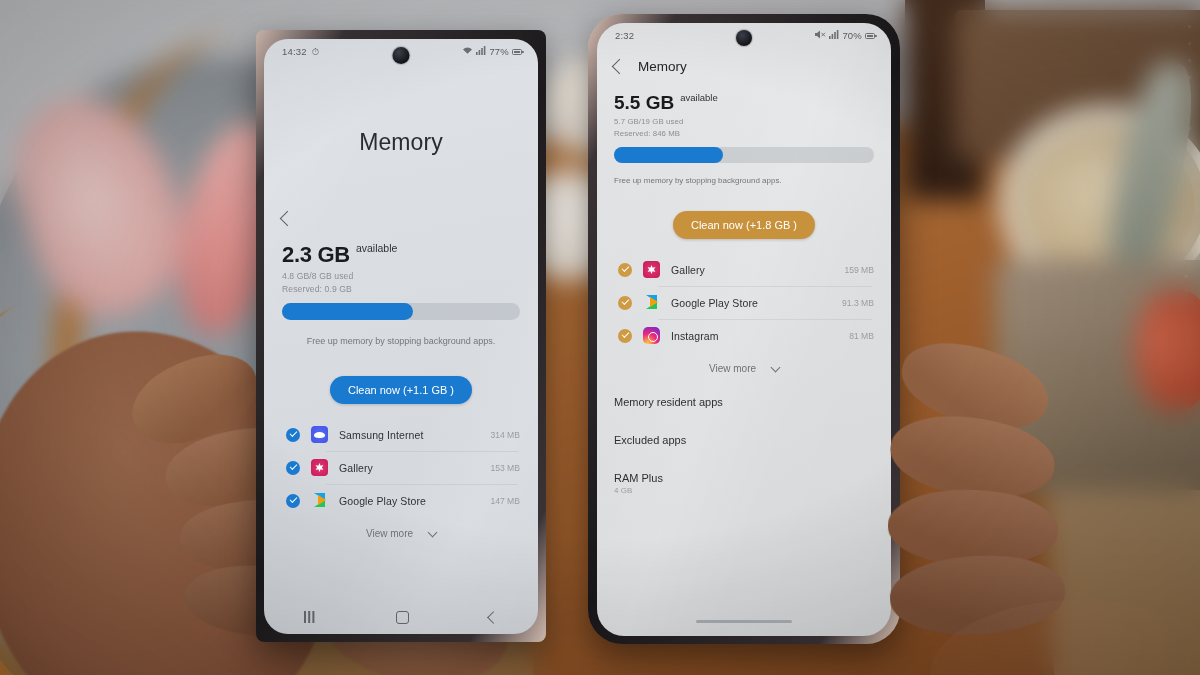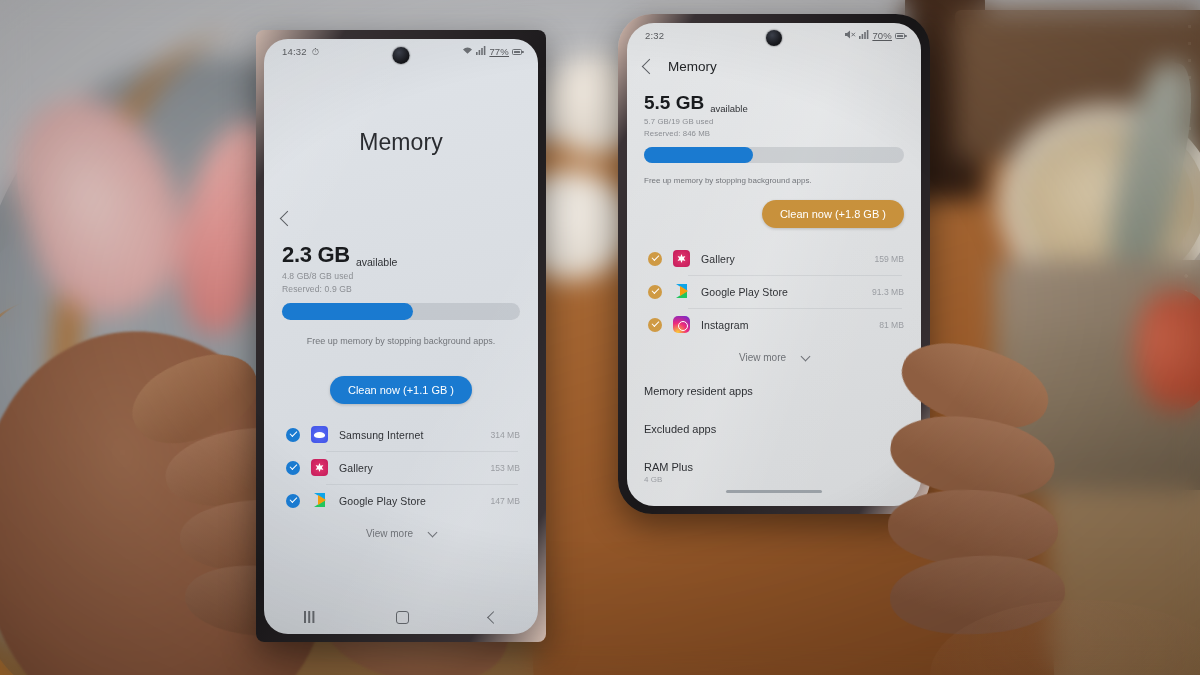--- a/index.html
+++ b/index.html
@@ -182,21 +182,21 @@
   
   .phone { position:absolute; border-radius: 8px; }
 
   .phone-left {
     left: 256px; top: 30px; width: 290px; height: 612px;
     background: linear-gradient(120deg,#d9c2b7 0%, #3a3336 14%, #1c1a1c 50%, #3a3336 88%, #e0c8bb 100%);
     padding: 9px 8px 8px 8px;
     box-shadow: 0 12px 34px rgba(0,0,0,.45);
   }
   .phone-right {
-    left: 618px; top: 14px; width: 312px; height: 500px;
+    left: 588px; top: 14px; width: 312px; height: 630px;
     border-radius: 34px;
     background: linear-gradient(120deg,#e2c7ba 0%, #3b3336 13%, #191719 50%, #3a3235 88%, #e6cdbf 100%);
     padding: 9px 9px 8px 9px;
     box-shadow: 0 12px 34px rgba(0,0,0,.45);
   }
   .screen {
     width:100%; height:100%;
     border-radius: 24px;
     overflow:hidden; position:relative;
     background: linear-gradient(170deg,#dfe3e8 0%, #d9dde2 45%, #d2d6db 100%);
@@ -216,21 +216,21 @@
   }
 
   
   .statusbar {
     display:flex; align-items:center; justify-content:space-between;
     padding: 7px 16px 0 18px;
     font-size: 9.5px; color:#56585c; letter-spacing:.2px;
     position:relative; z-index:3;
   }
   .sb-left { display:flex; align-items:center; gap:5px; }
-  .sb-right { display:flex; align-items:center; gap:3px;text-decoration:underline; }
+  .sb-right { display:flex; align-items:center; gap:3px; }
   .punch {
     position:absolute; left:50%; top:8px; transform:translateX(-50%);
     width:17px; height:17px; border-radius:50%;
     background: radial-gradient(circle at 38% 32%, #3b3f4a 0%, #16171b 65%, #0a0b0d 100%);
     box-shadow: 0 0 2px rgba(0,0,0,.7);
     z-index:5;
   }
   .phone-right .punch { width:16px; height:16px; top:7px; }
   .ic { display:inline-block; line-height:1; }
   .batt {
@@ -245,21 +245,21 @@
     text-align:center; font-size:23px; color:#2a2c30; font-weight:400;
     margin-top: 72px; letter-spacing:.1px; position:relative; z-index:3;
   }
   .back-row { padding: 54px 0 0 18px; position:relative; z-index:3; }
   .chev {
     display:inline-block; width:11px; height:11px;
     border-left:1.6px solid #5b5e63; border-bottom:1.6px solid #5b5e63;
     transform: rotate(45deg);
   }
   .content { padding: 0 18px; position:relative; z-index:3; }
-  .avail-row { display:flex; align-items:flex-end; gap:6px; margin-top: 14px; }
+  .avail-row { display:flex; align-items:flex-start; gap:6px; margin-top: 14px; }
   .avail-num { font-size: 22px; font-weight:700; color:#191b1e; letter-spacing:-.3px; }
   .avail-lbl { font-size: 10.5px; color:#303236; }
   .sub { font-size: 8.6px; color:#8b8e93; margin-top:3px; letter-spacing:.1px; }
   .bar-track {
     margin-top: 9px; height: 17px; border-radius: 9px;
     background: rgba(140,146,154,.28);
   }
   .bar-fill { height:100%; border-radius:9px; background: linear-gradient(180deg,#2b86d4 0%, #1575c4 100%); }
   .hint { font-size: 9px; color:#72757a; margin-top: 16px; text-align:center; }
   .clean-wrap { display:flex; justify-content:center; margin-top: 30px; }
@@ -520,21 +520,21 @@
       </div>
       <div class="sub" style="font-size:7.8px;">5.7 GB/19 GB used</div>
       <div class="sub" style="font-size:7.8px;">Reserved: 846 MB</div>
 
       <div class="bar-track" style="height:16px;">
         <div class="bar-fill" id="right-bar" style="width: 42%; background: rgb(26, 122, 208);"></div>
       </div>
 
       <div class="hint" style="text-align:left;margin-top:13px;font-size:8px;">Free up memory by stopping background apps.</div>
 
-      <div class="clean-wrap" style="margin-top:15px;justify-content:flex-end;">
+      <div class="clean-wrap" style="margin-top:26px;">
         <button class="clean-btn" style="background: rgb(200, 145, 60);">Clean now (+1.8 GB )</button>
       </div>
 
       <div class="applist" id="right-applist">
           <div class="approw">
             <span class="check"></span>
             <span class="appicon ai-gallery"></span>
             <span class="appname">Gallery</span>
             <span class="appsize">159 MB</span>
           </div>

